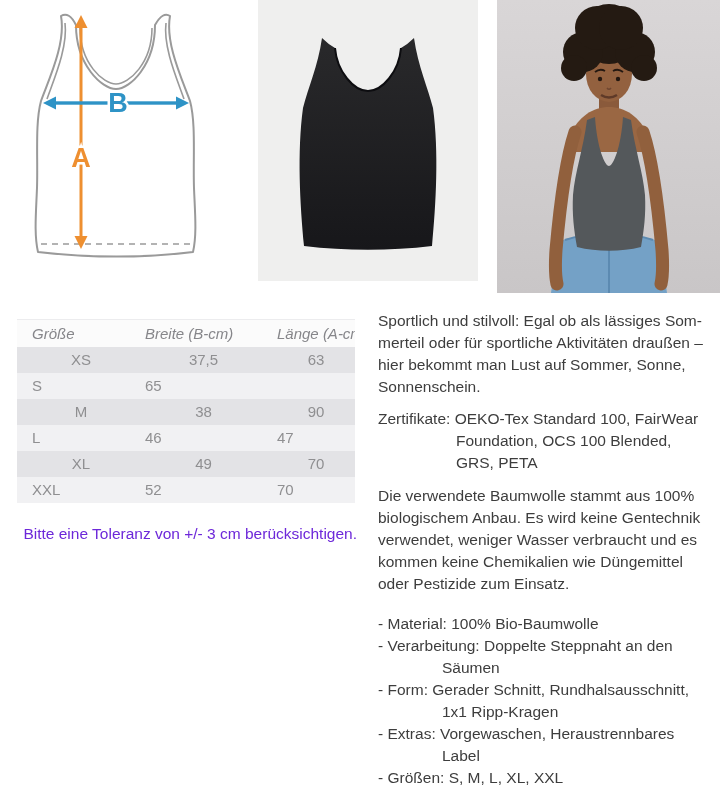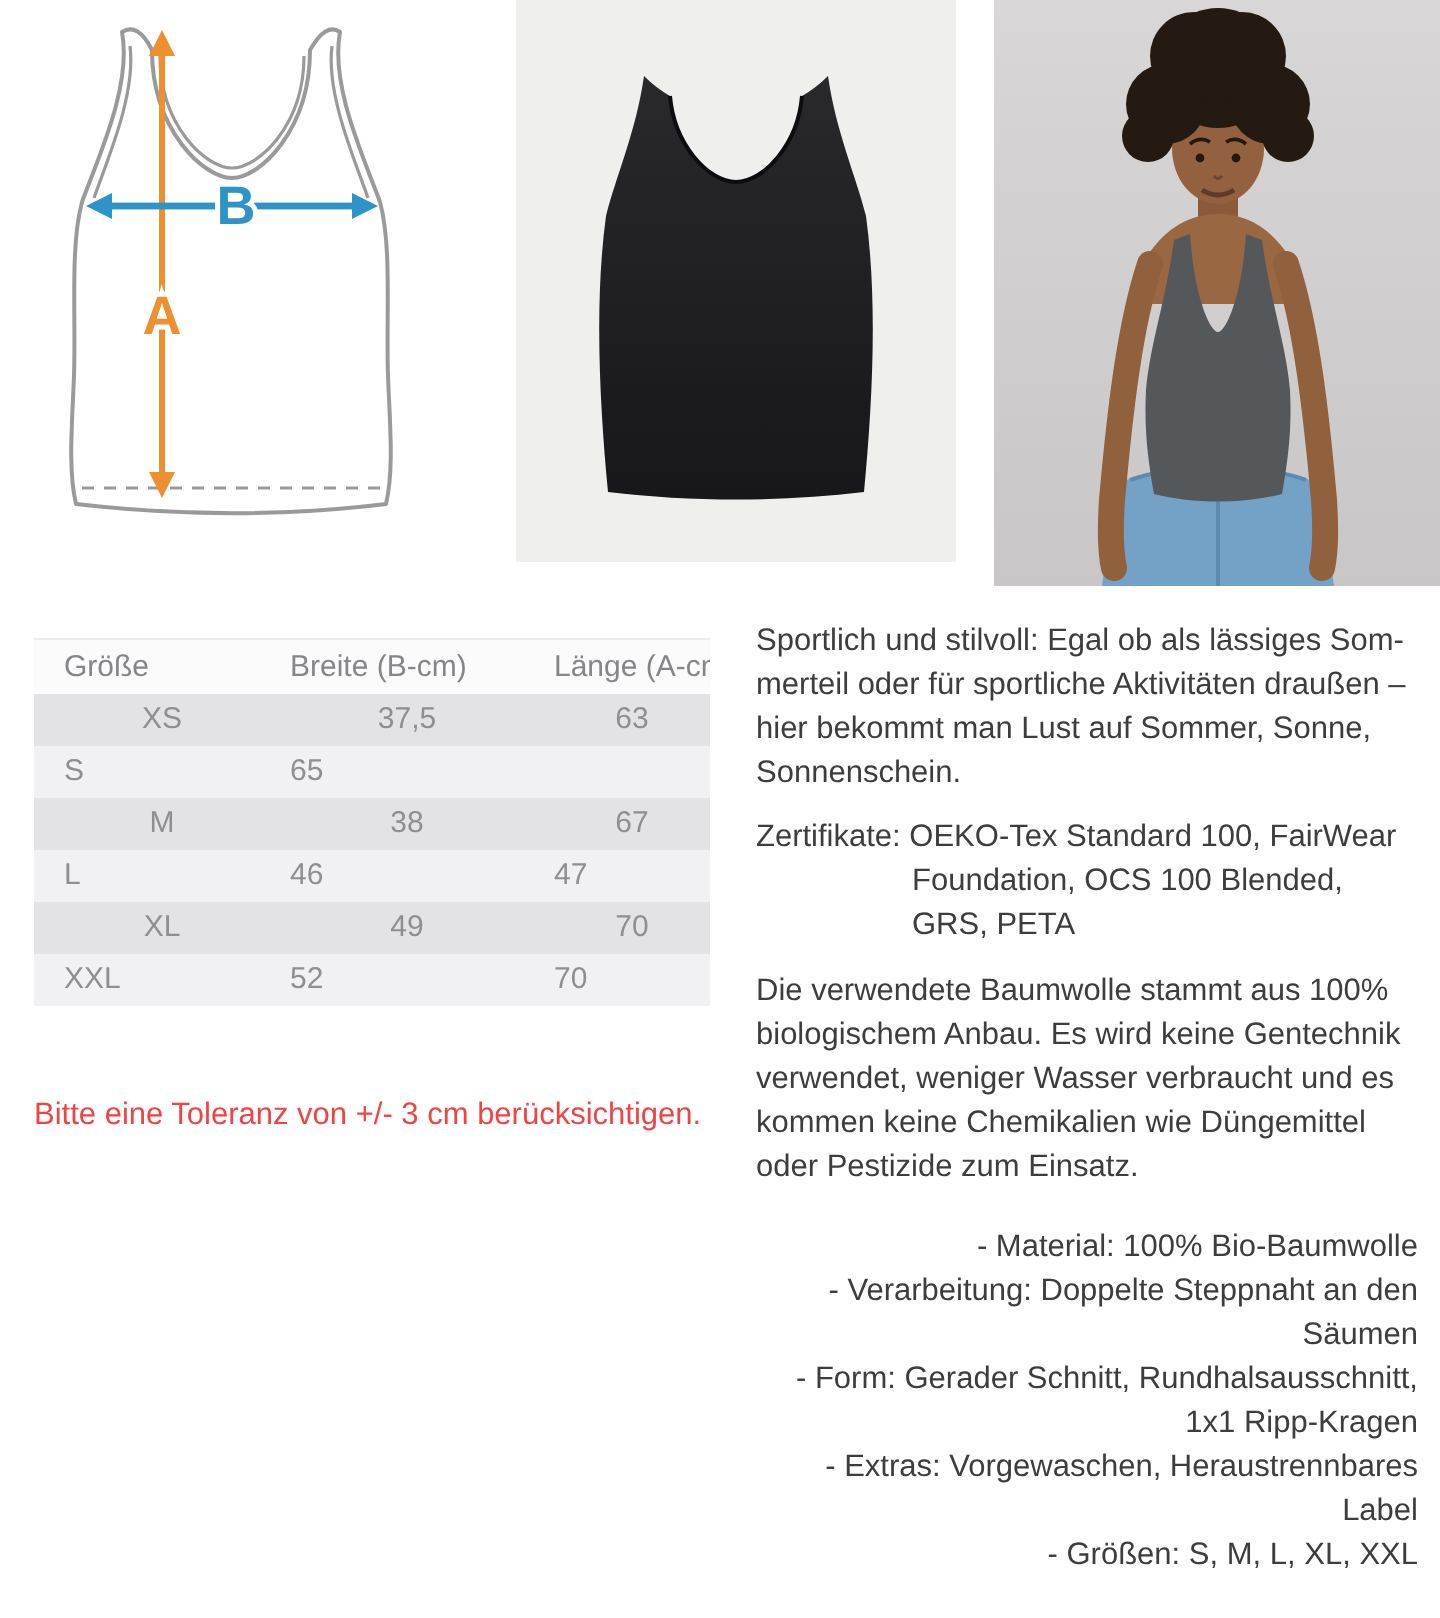--- a/index.html
+++ b/index.html
@@ -32,52 +32,52 @@
   
   .size-table {
     position: absolute;
     left: 17px; top: 319px;
     width: 338px;
     font-size: 15px;
     color: #8f8f91;
     border-top: 1px solid #ececee;
   }
   .tr { display: flex; height: 26px; line-height: 26px; }
-  .tr.header { background: #fbfbfb; color: #86868a; height: 27px; line-height: 27px; }
+  .tr.header { background: #fbfbfb; color: #86868a; height: 27px; line-height: 27px; font-style: italic; }
   .tr.dark  { background: #e3e3e6; text-align: center; }
   .tr.light { background: #f1f1f3; }
   .td { padding-left: 15px; box-sizing: border-box; white-space: nowrap; overflow: hidden; }
   .c1 { width: 113px; }
   .c2 { width: 132px; }
   .c3 { flex: 1; }
 
   .tolerance {
     position: absolute;
-    left: 17px; top: 549px;
+    left: 17px; top: 525px;
     width: 340px;
     font-size: 15.5px;
-    color: #ef4444;
-    text-align: left;
+    color: #6d28d9;
+    text-align: right;
   }
 
   
   .desc {
     position: absolute;
     left: 378px; top: 310px;
     width: 331px;
     font-size: 15.5px;
     line-height: 22px;
     color: #3d3d3d;
     hyphens: manual;
   }
   .desc p { margin: 0; }
   .p-intro  { margin-bottom: 10px !important; }
   .p-certs  { margin-bottom: 11px !important; padding-left: 78px; text-indent: -78px; }
   .p-cotton { margin-bottom: 18px !important; }
-  .detail-item { padding-left: 64px; text-indent: -64px; text-align: right; }
+  .detail-item { padding-left: 64px; text-indent: -64px; }
 </style>
 </head>
 <body>
 
 <div class="page">
 
   <div class="media" id="diagram">
     <svg width="232" height="272" viewBox="0 0 232 272">
 
       <g stroke="#9a9a9a" stroke-width="2" fill="#ffffff" stroke-linejoin="round" stroke-linecap="round">
@@ -205,21 +205,21 @@
       <div class="td c2">37,5</div>
       <div class="td c3">63</div>
     </div>
     <div class="tr light">
       <div class="td c1">S</div>
       <div class="td c3">65</div>
     </div>
     <div class="tr dark">
       <div class="td c1">M</div>
       <div class="td c2">38</div>
-      <div class="td c3">67</div>
+      <div class="td c3">90</div>
     </div>
     <div class="tr light">
       <div class="td c1">L</div>
       <div class="td c2">46</div>
       <div class="td c3">47</div>
     </div>
     <div class="tr dark">
       <div class="td c1">XL</div>
       <div class="td c2">49</div>
       <div class="td c3">70</div>

